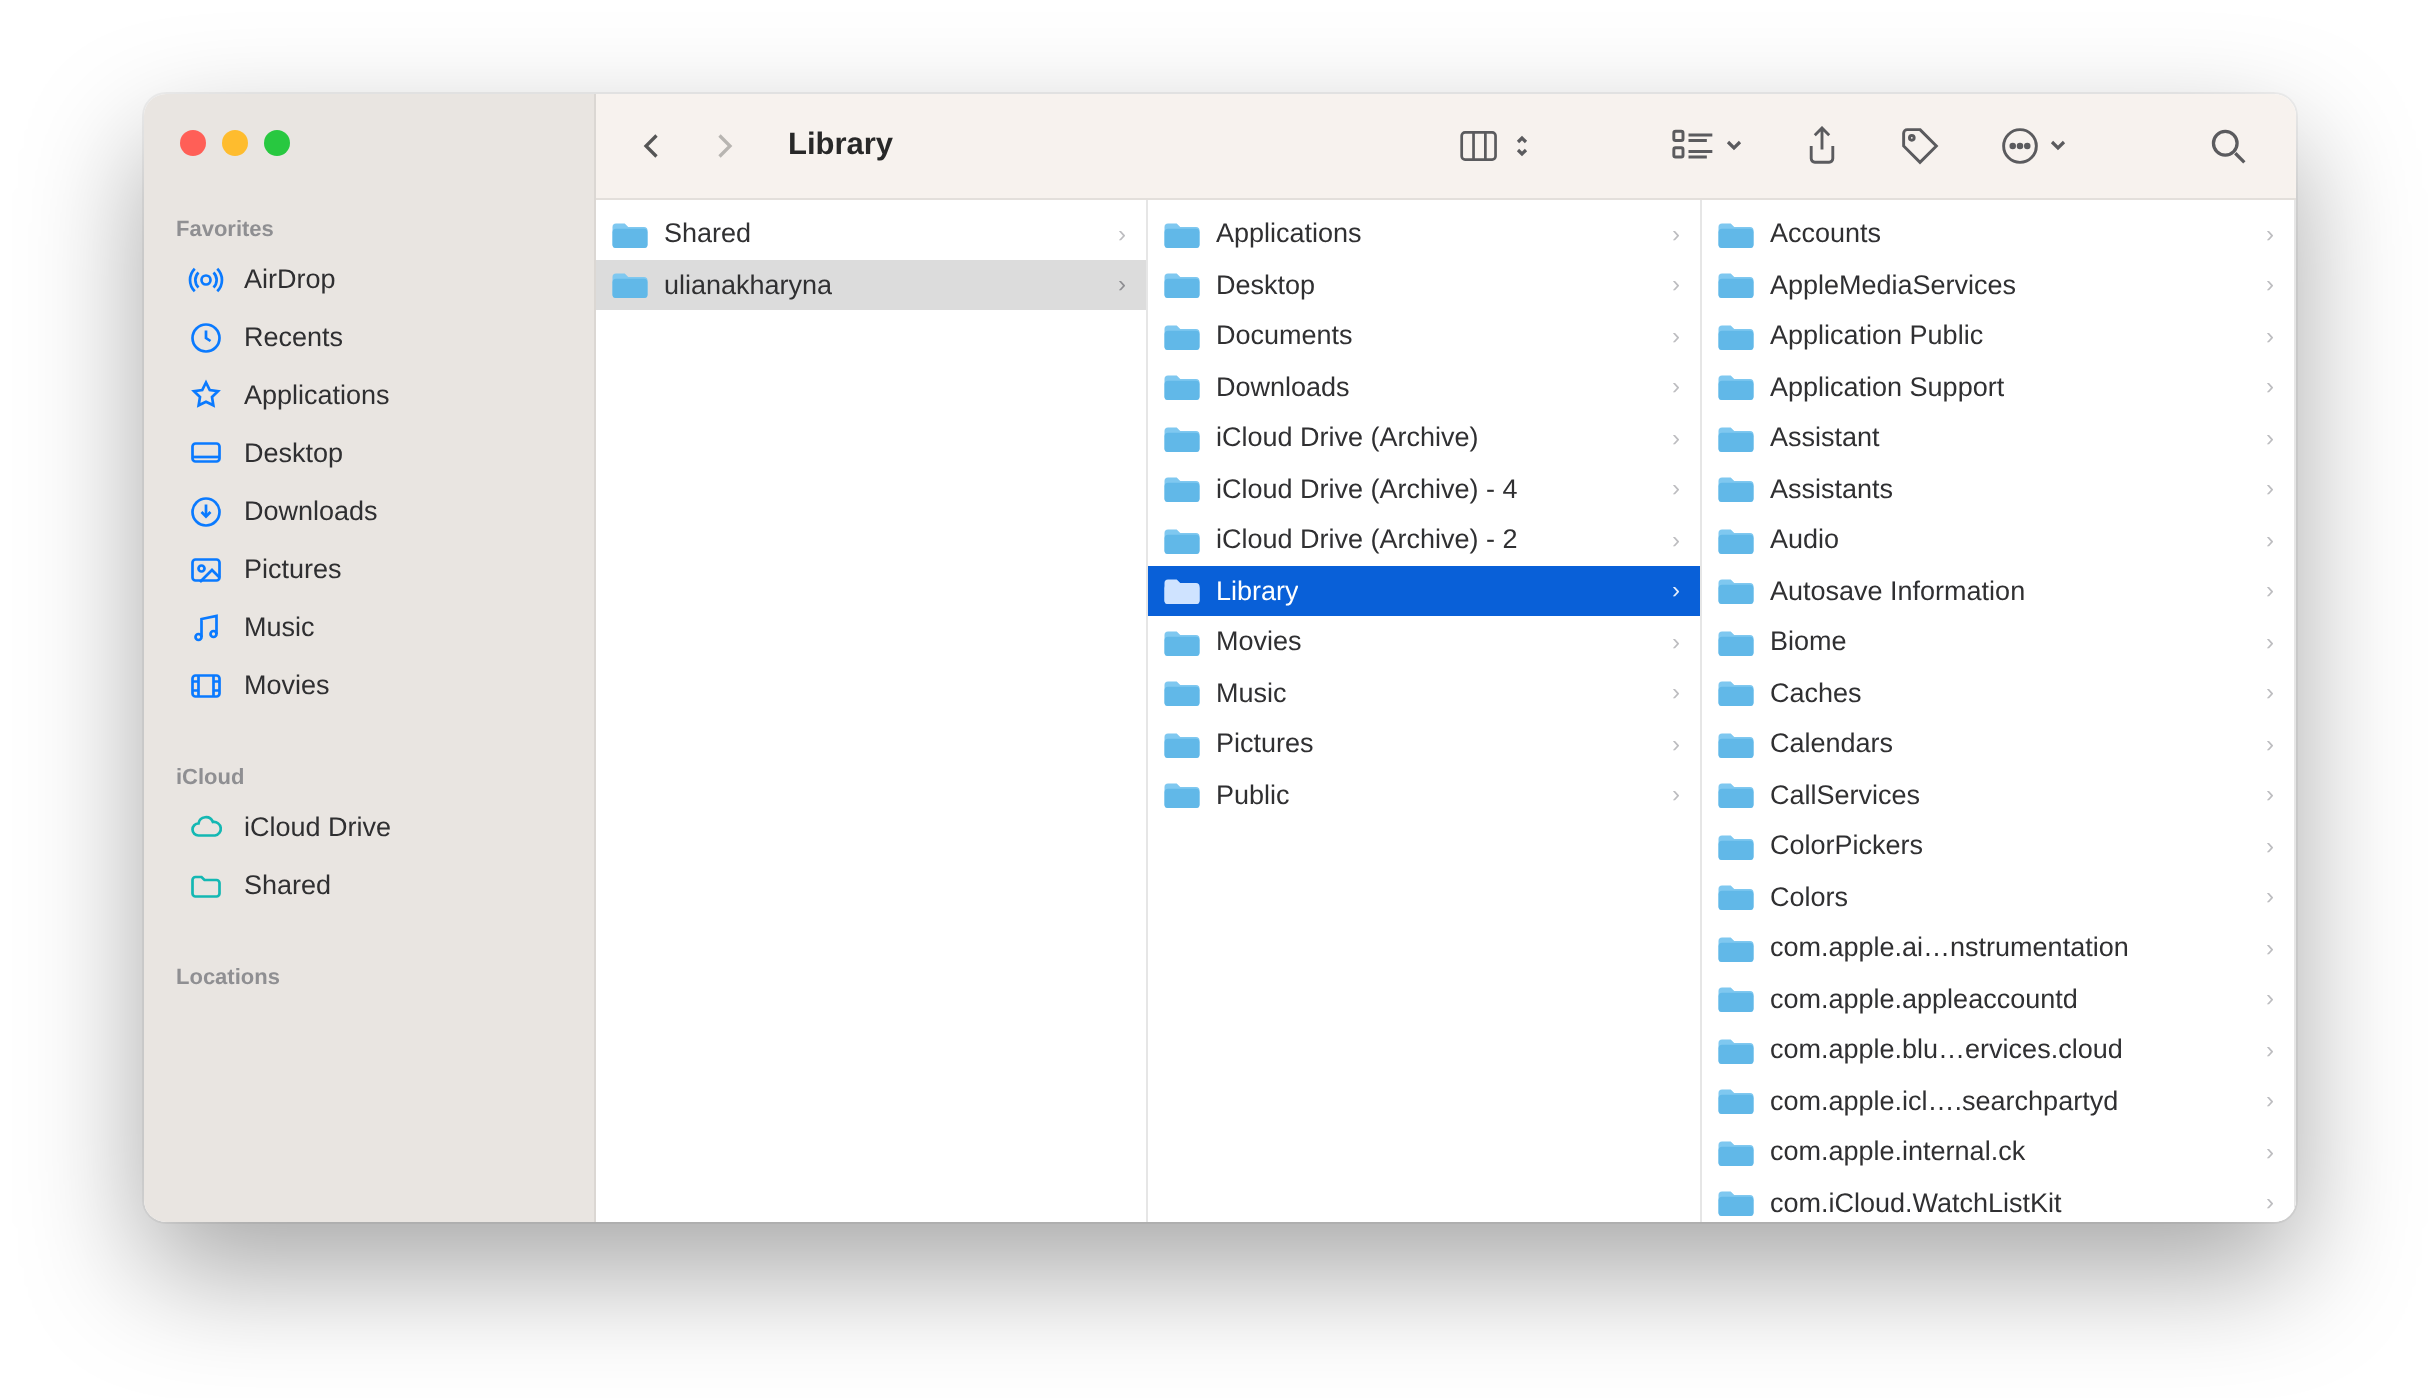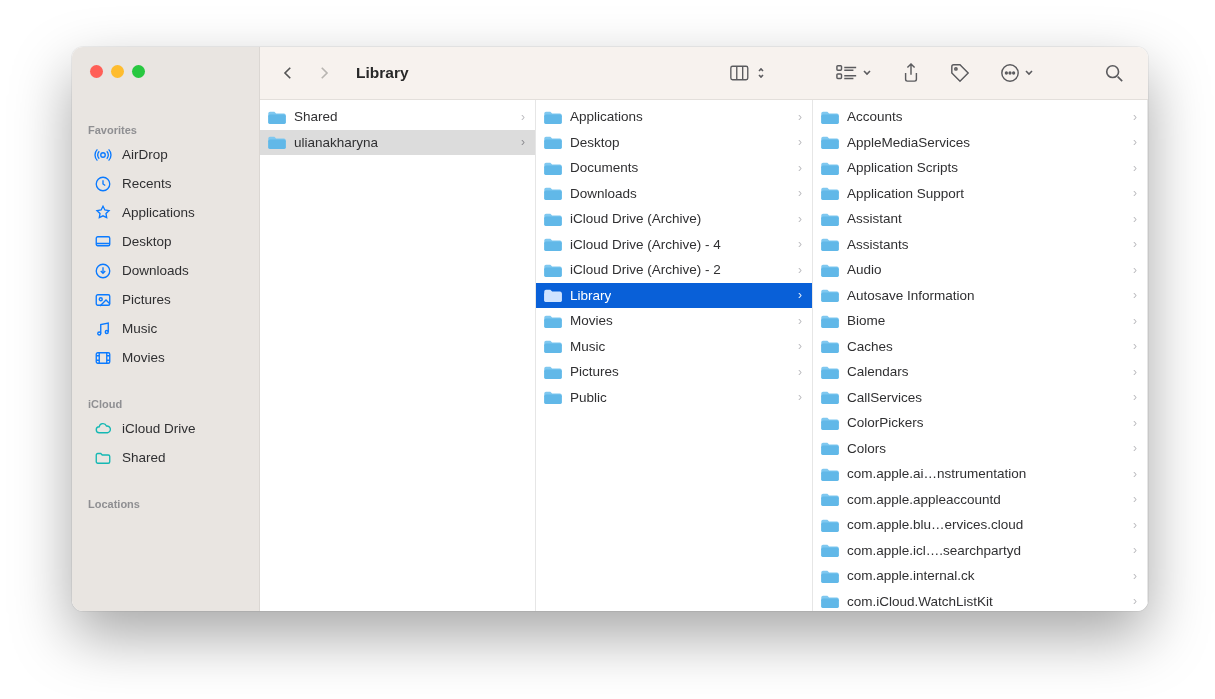--- a/index.html
+++ b/index.html
@@ -17,24 +17,24 @@
     width: 1076px;
     height: 564px;
     border-radius: 11px;
     overflow: hidden;
     box-shadow: 0 25px 60px rgba(0,0,0,0.35), 0 0 0 1px rgba(0,0,0,0.05);
     display: flex;
     background: #fff;
   }
   
   .sidebar {
-    width: 188px;
+    width: 226px;
     background: #e9e5e1;
     border-right: 1px solid rgba(0,0,0,0.06);
-    padding-top: 33px;
+    padding-top: 18px;
     font-size: 13.5px;
     color: #3a3a3a;
   }
   .traffic {
     position: absolute;
     left: 18px;
     top: 18px;
     display: flex;
     gap: 8px;
   }
@@ -475,21 +475,21 @@
               <rect fill="#61b8e8" x="0" y="5" width="20" height="11" rx="2"></rect>
             </svg>
             <span class="name">AppleMediaServices</span>
             <span class="chev">›</span>
           </div>
           <div class="row">
             <svg class="folder" width="18" height="14" viewBox="0 0 20 16">
               <path fill="#7fc8f0" d="M2 2h5l2 2h9a2 2 0 0 1 2 2v8a2 2 0 0 1-2 2H2a2 2 0 0 1-2-2V4a2 2 0 0 1 2-2z"></path>
               <rect fill="#61b8e8" x="0" y="5" width="20" height="11" rx="2"></rect>
             </svg>
-            <span class="name">Application Scripts</span>
+            <span class="name">Application Public</span>
             <span class="chev">›</span>
           </div>
           <div class="row">
             <svg class="folder" width="18" height="14" viewBox="0 0 20 16">
               <path fill="#7fc8f0" d="M2 2h5l2 2h9a2 2 0 0 1 2 2v8a2 2 0 0 1-2 2H2a2 2 0 0 1-2-2V4a2 2 0 0 1 2-2z"></path>
               <rect fill="#61b8e8" x="0" y="5" width="20" height="11" rx="2"></rect>
             </svg>
             <span class="name">Application Support</span>
             <span class="chev">›</span>
           </div>

